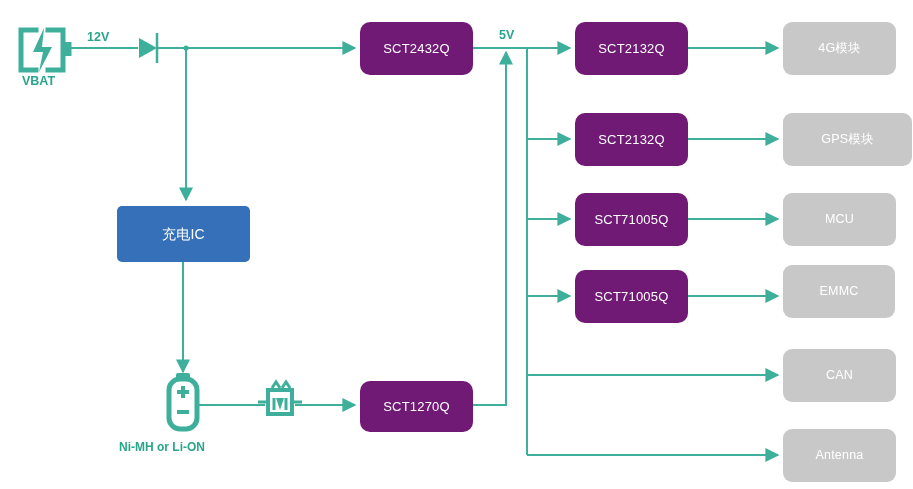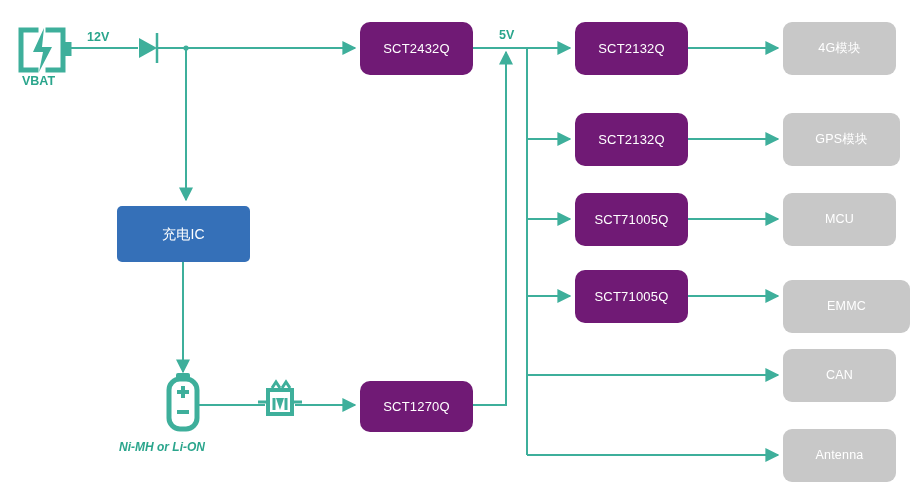--- a/index.html
+++ b/index.html
@@ -103,21 +103,21 @@
       <path d="M 282 388 L 286 382 L 290 388" stroke-width="3"></path>
       <path d="M 274 398 L 274 410 M 286 398 L 286 410" stroke-width="3"></path>
       <path d="M 276 398 L 284 398 L 280 410 Z" fill="#3EAF9B" stroke="none"></path>
       <path d="M 258 402 L 268 402 M 292 402 L 302 402" stroke-width="3"></path>
     </g>
   </svg>
 
   <div class="lbl" style="left:22px;top:74px;">VBAT</div>
   <div class="lbl" style="left:87px;top:30px;">12V</div>
   <div class="lbl" style="left:499px;top:28px;text-align:center;">5V</div>
-  <div class="lbl small" style="left:119px;top:440px;font-style:italic;">Ni-MH or Li-ON</div>
+  <div class="lbl small" style="left:119px;top:440px;">Ni-MH or Li-ON</div>
 
   <div class="blk blue" style="left:117px;top:206px;width:133px;height:56px;">
     <span>充电IC</span>
   </div>
 
   <div class="blk teal" style="left:360px;top:22px;width:113px;height:53px;">
     <span>SCT2432Q</span>
   </div>
 
   <div class="blk teal" style="left:360px;top:381px;width:113px;height:51px;">
@@ -137,29 +137,29 @@
   </div>
 
   <div class="blk teal" style="left:575px;top:270px;width:113px;height:53px;">
     <span>SCT71005Q</span>
   </div>
 
   <div class="blk gray" style="left:783px;top:22px;width:113px;height:53px;">
     <span>4G模块</span>
   </div>
 
-  <div class="blk gray" style="left:783px;top:113px;width:117px;height:53px;">
+  <div class="blk gray" style="left:783px;top:113px;width:129px;height:53px;">
     <span>GPS模块</span>
   </div>
 
   <div class="blk gray" style="left:783px;top:193px;width:113px;height:53px;">
     <span>MCU</span>
   </div>
 
-  <div class="blk gray" style="left:783px;top:280px;width:127px;height:53px;">
+  <div class="blk gray" style="left:783px;top:265px;width:112px;height:53px;">
     <span>EMMC</span>
   </div>
 
   <div class="blk gray" style="left:783px;top:349px;width:113px;height:53px;">
     <span>CAN</span>
   </div>
 
   <div class="blk gray" style="left:783px;top:429px;width:113px;height:53px;">
     <span>Antenna</span>
   </div>

